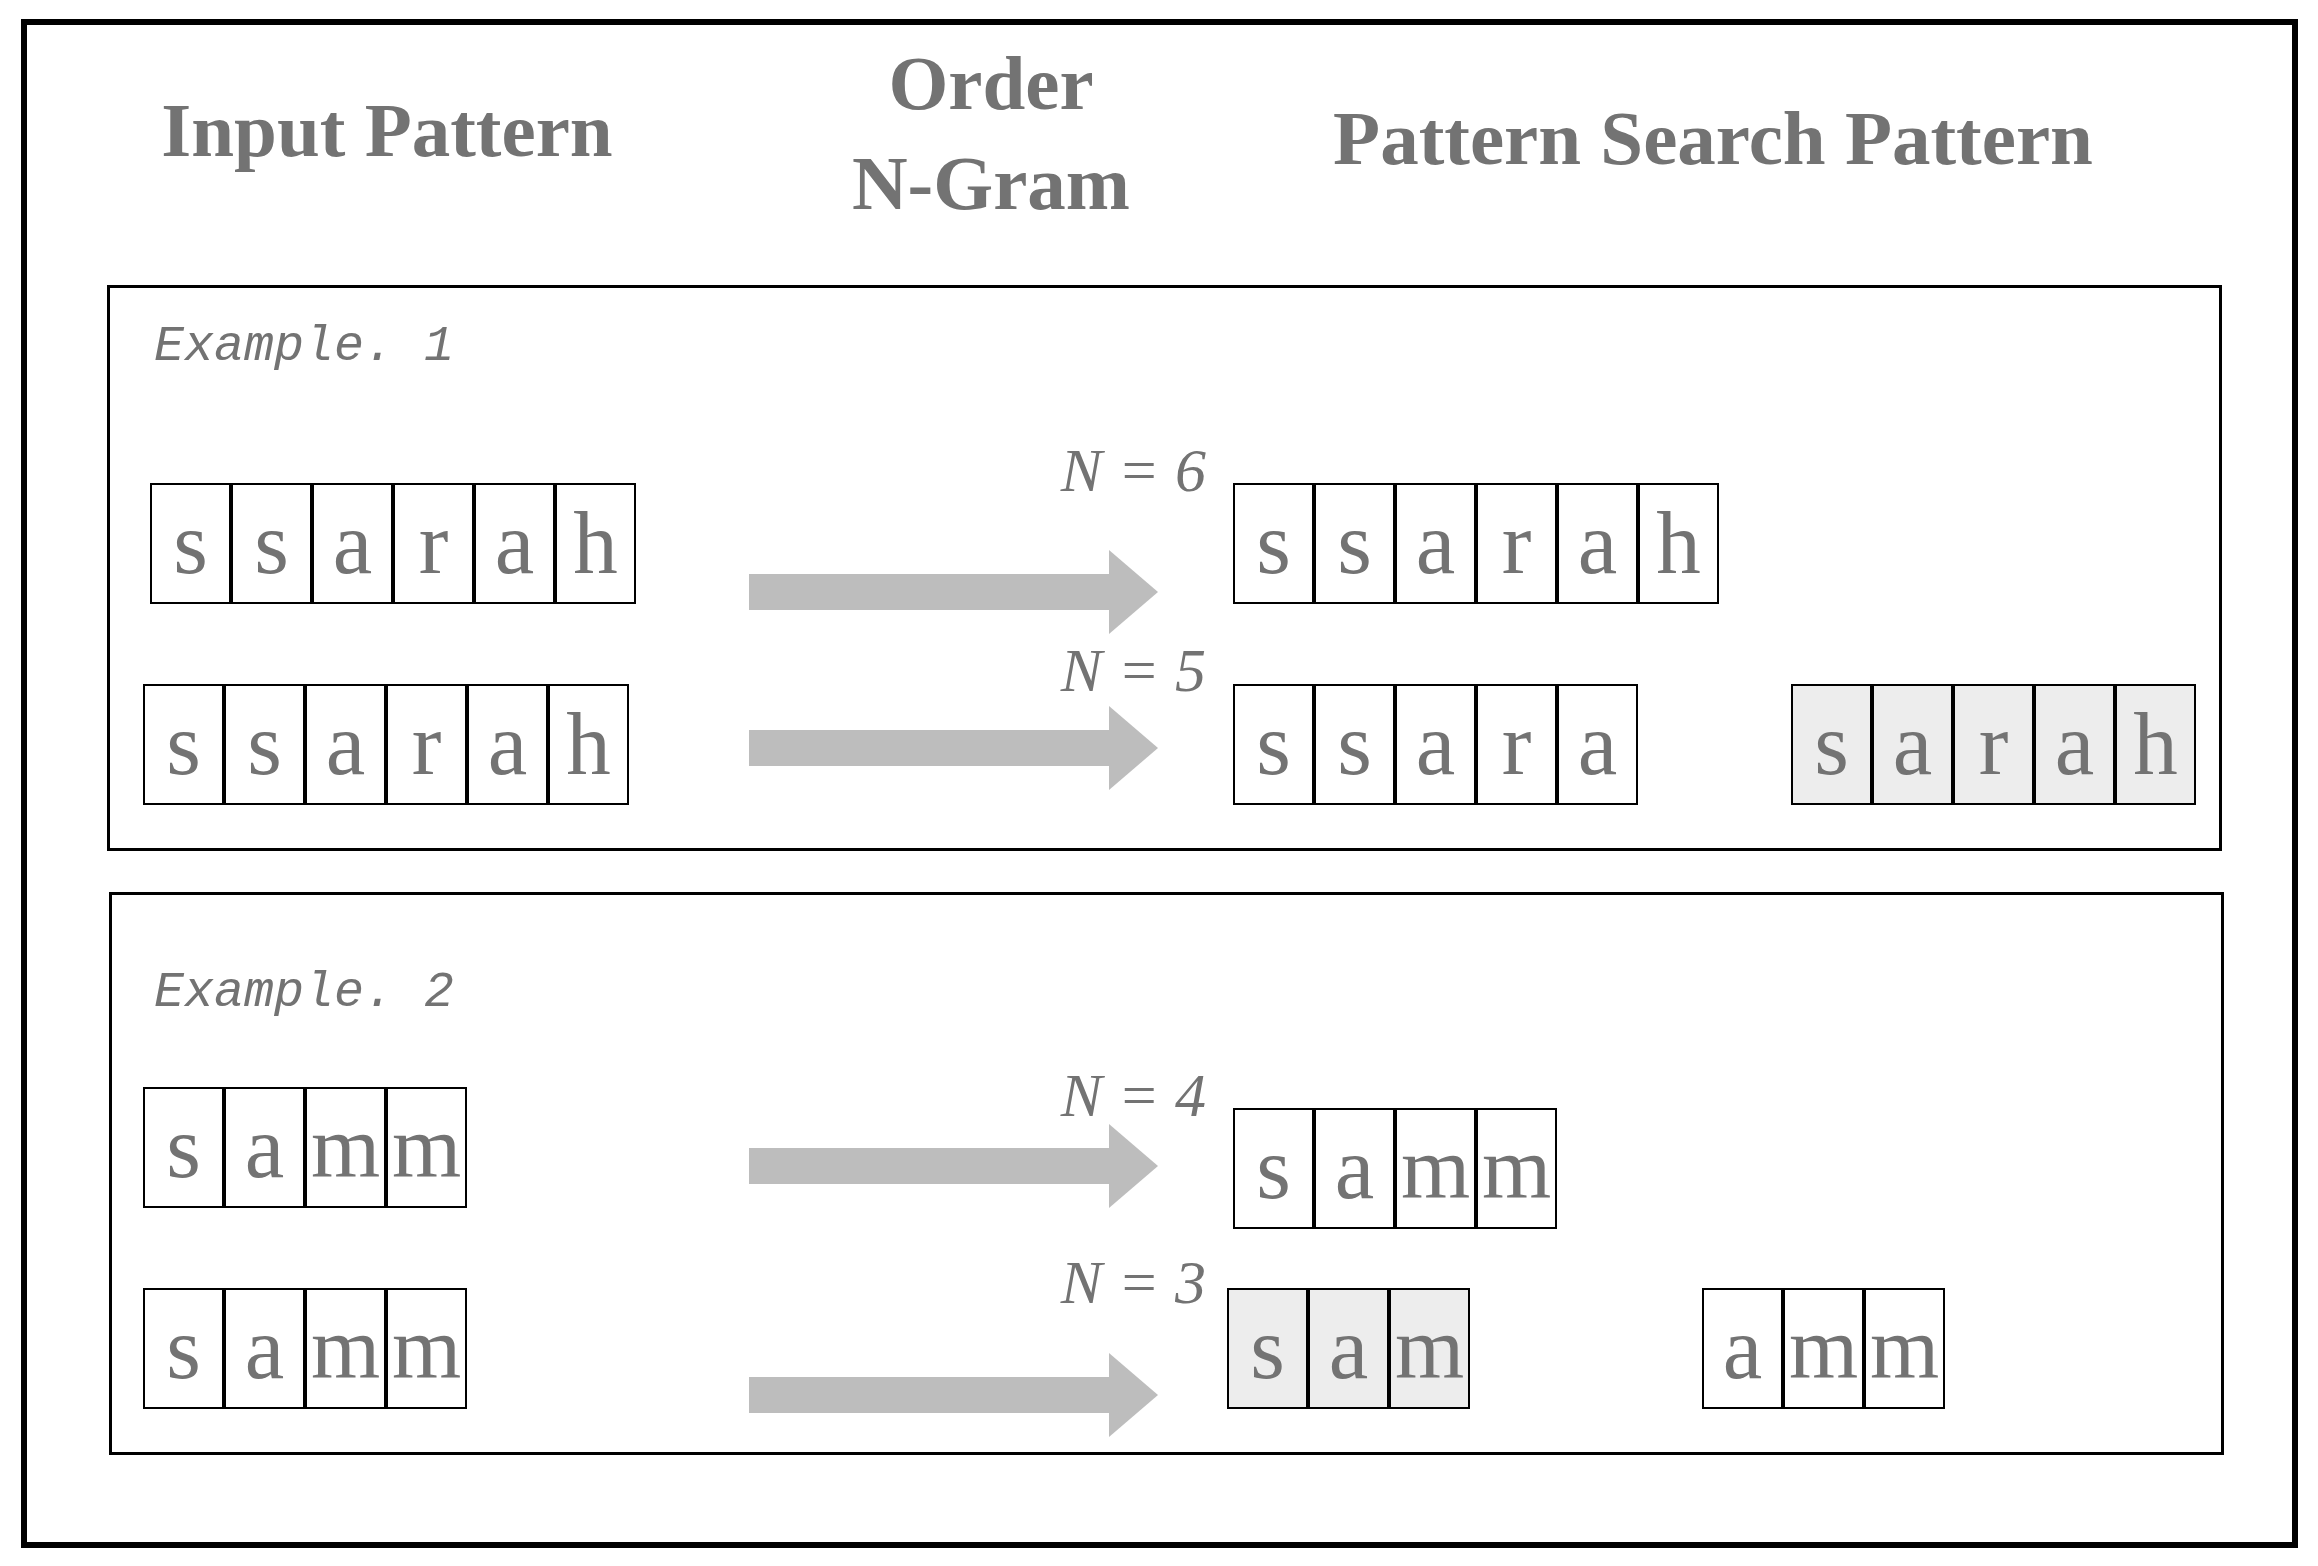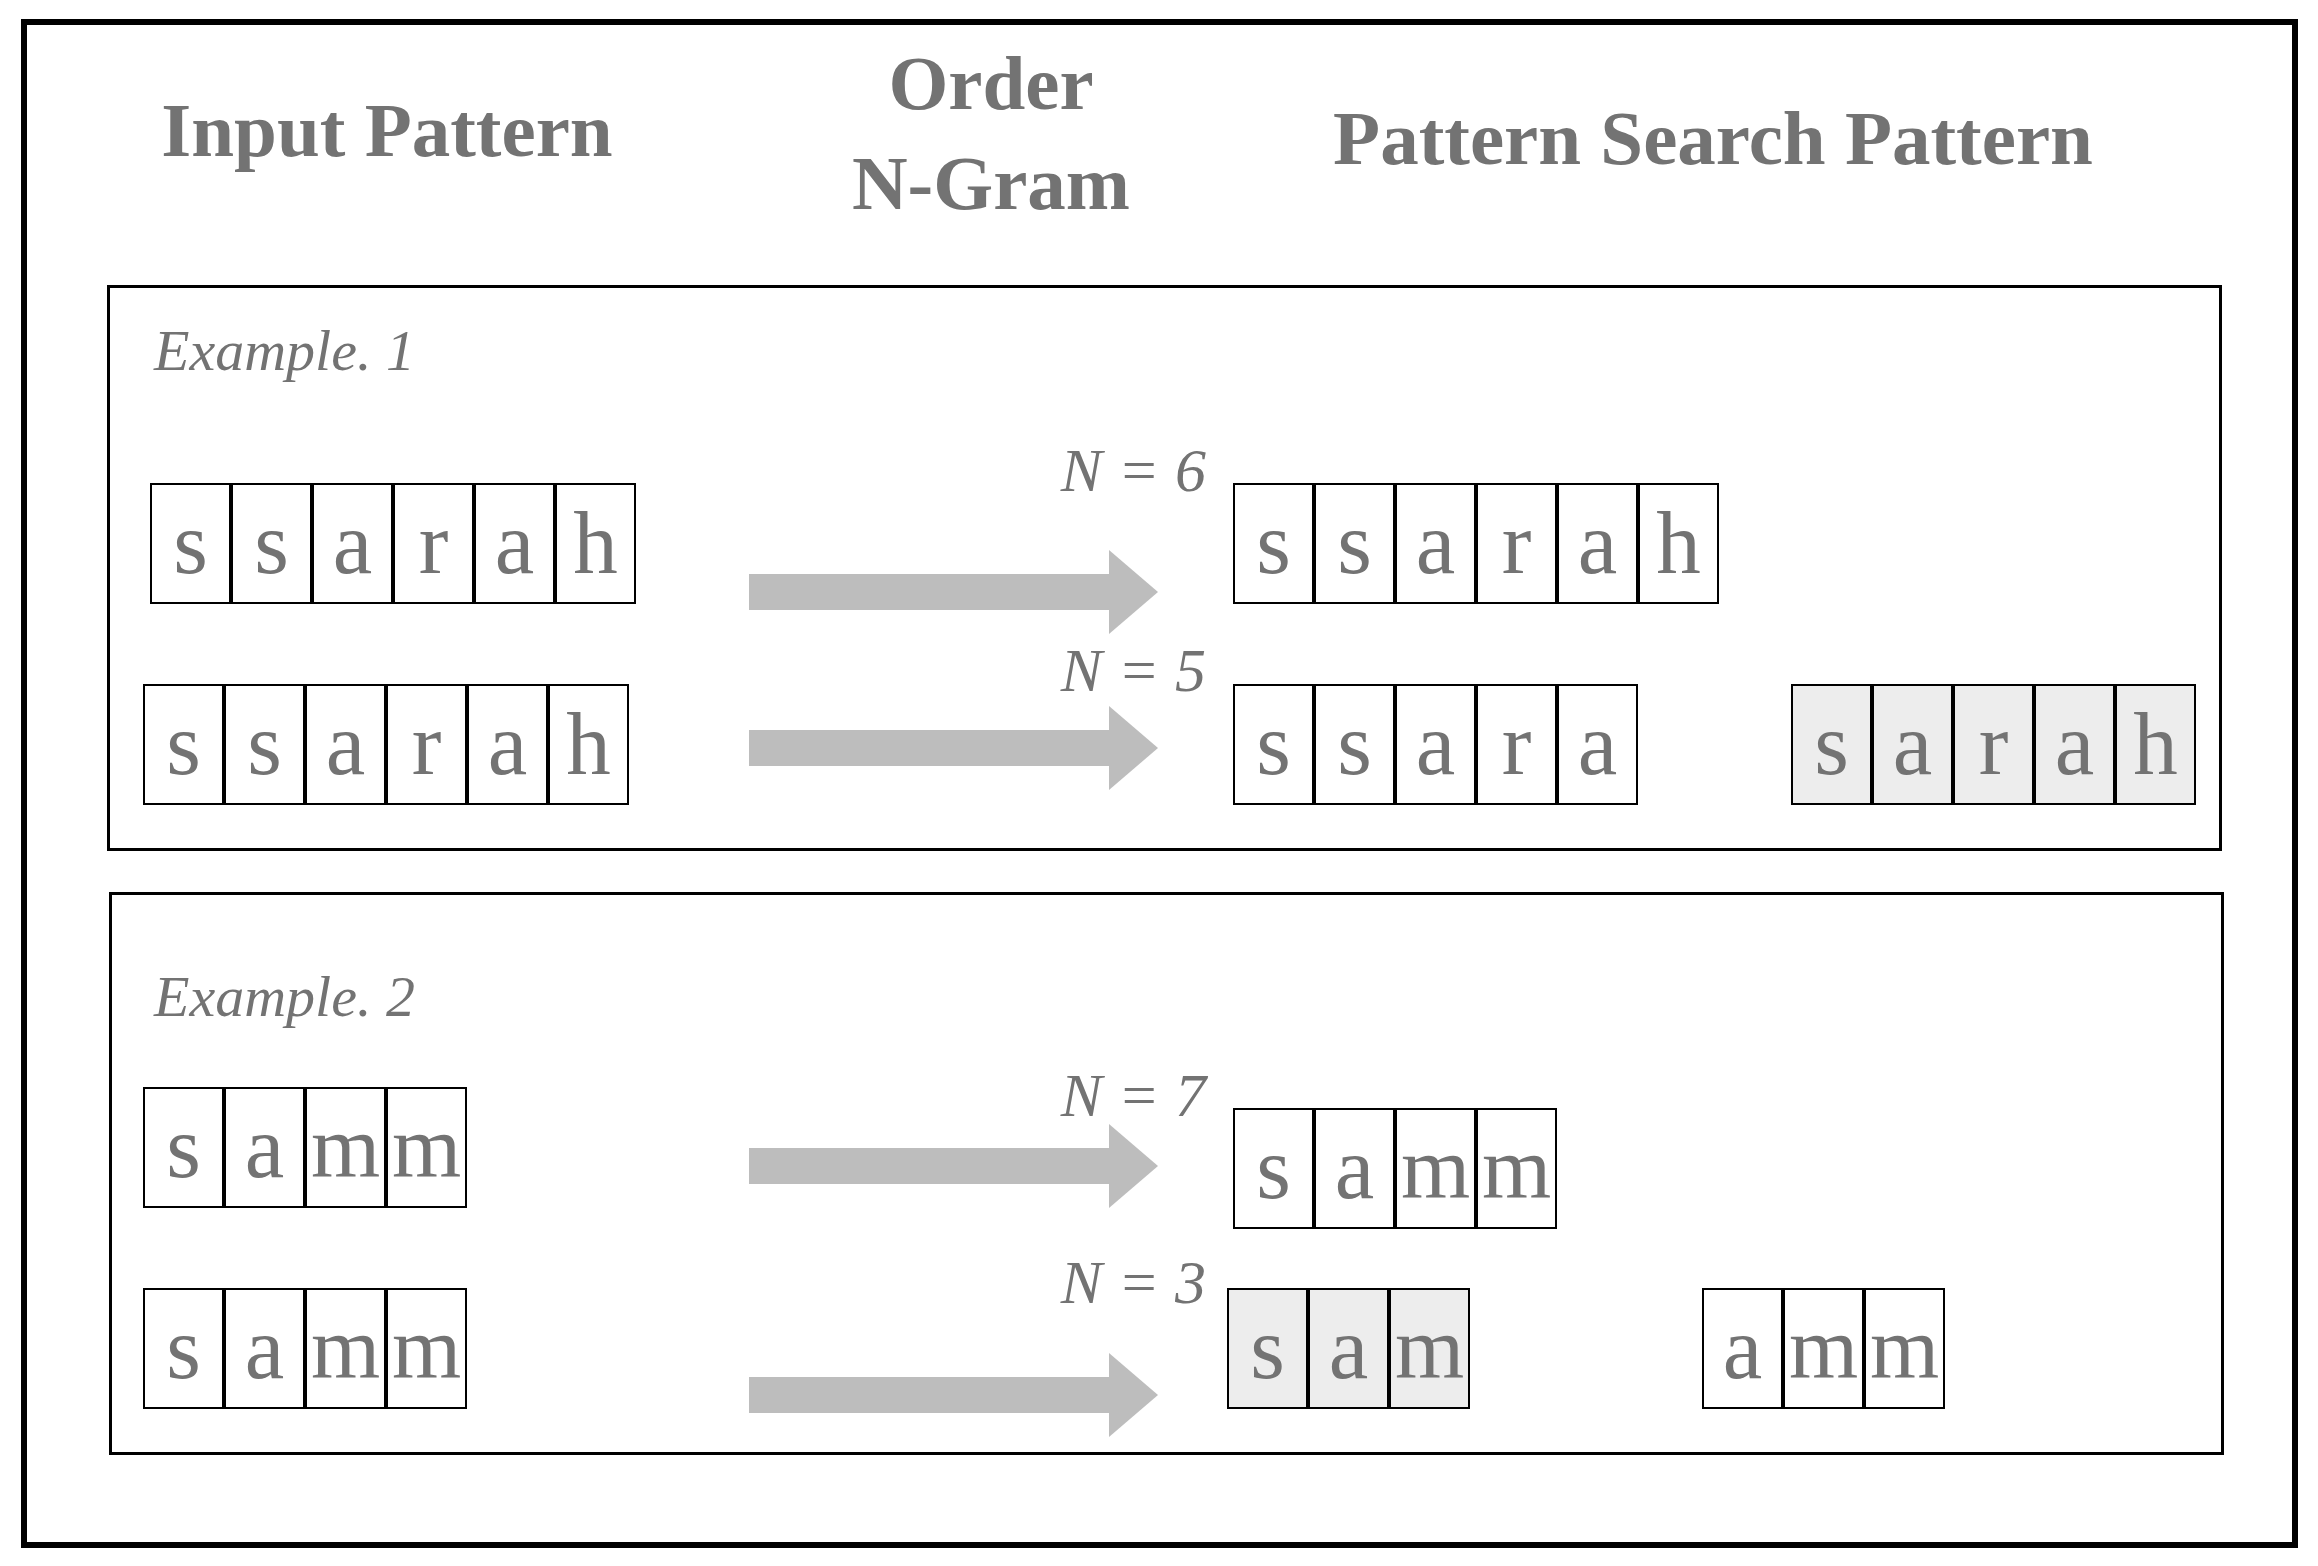--- a/index.html
+++ b/index.html
@@ -18,21 +18,21 @@
   }
   #hdr-input{left:52px;top:80px;width:670px;}
   #hdr-ngram{left:760px;top:33px;width:462px;white-space:normal;}
   #hdr-produced{left:1162px;top:88px;width:1102px;}
   .example-box{
     position:absolute;border:3px solid var(--line);background:#ffffff;
   }
   #example1-box{left:107px;top:285px;width:2109px;height:560px;}
   #example2-box{left:109px;top:892px;width:2109px;height:557px;}
   .example-title{
-    position:absolute;font-style:italic;font-size:58px;line-height:1.1;white-space:nowrap;
+    position:absolute;font-style:italic;font-size:50px;line-height:1.1;white-space:nowrap;font-family:Liberation Mono, monospace;
   }
   #example1-title{left:154px;top:319px;}
   #example2-title{left:154px;top:965px;}
   .strip{position:absolute;display:flex;}
   .cell{
     width:77px;height:117px;border:2.2px solid var(--line);background:#ffffff;
     display:flex;align-items:center;justify-content:center;
     font-size:89px;line-height:1;
   }
   .cell.shaded{background:var(--shade);}
@@ -137,21 +137,21 @@
 
   <div class="example-box" id="example2-box"></div>
   <div class="example-title" id="example2-title">Example. 2</div>
 
   <div class="strip" id="e2r1-input">
       <div class="cell">s</div>
       <div class="cell">a</div>
       <div class="cell">m</div>
       <div class="cell">m</div>
     </div>
-  <div class="order-label" id="label-n4">N = 7</div>
+  <div class="order-label" id="label-n4">N = 4</div>
   <div class="arrow" id="arrow-n4">
     <div class="arrow-body"></div>
     <div class="arrow-head"></div>
   </div>
   <div class="strip" id="e2r1-out1">
       <div class="cell">s</div>
       <div class="cell">a</div>
       <div class="cell">m</div>
       <div class="cell">m</div>
     </div>

